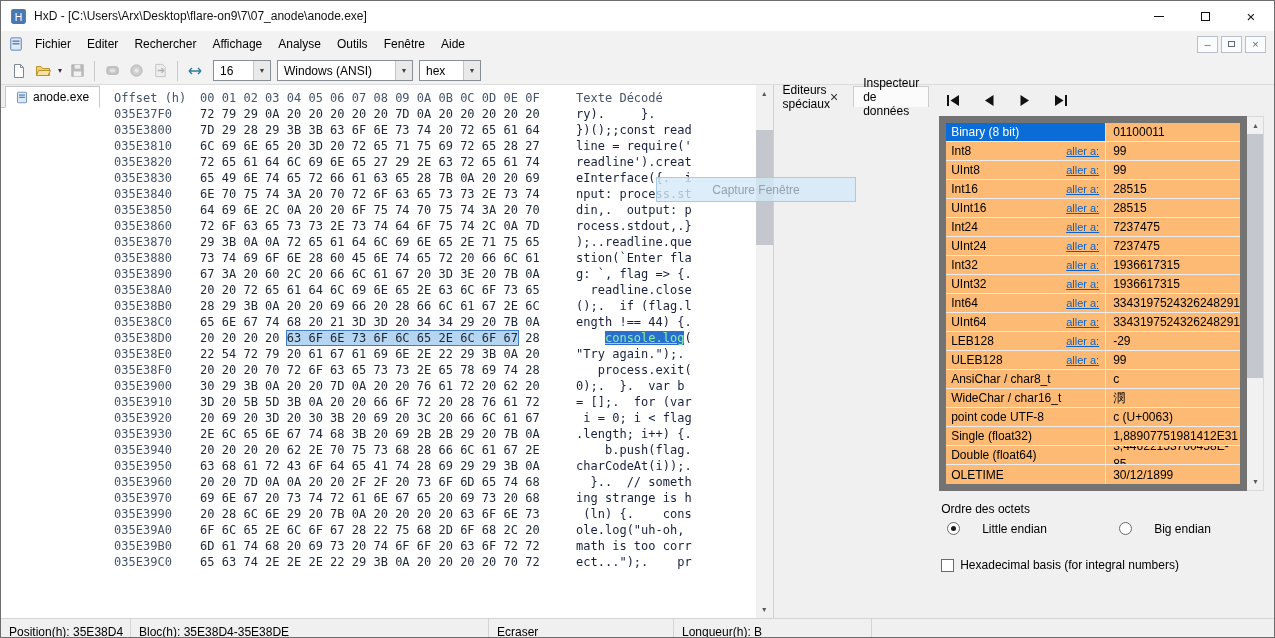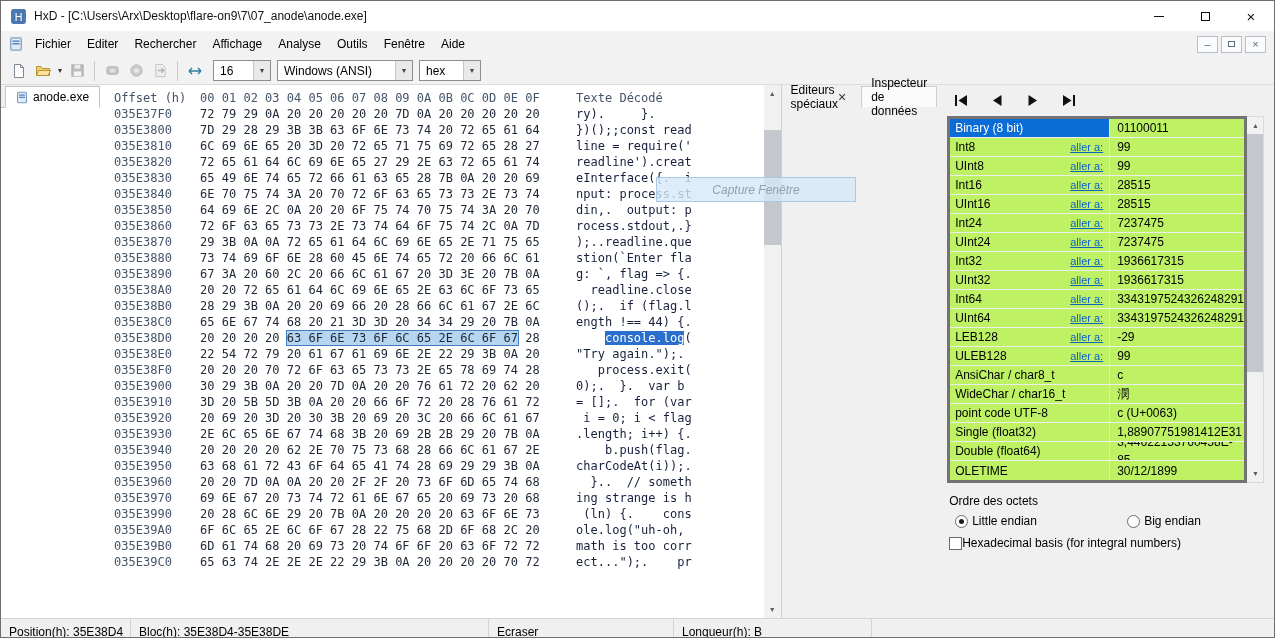--- a/index.html
+++ b/index.html
@@ -50,60 +50,60 @@
   
   .hex-body { flex:1; display:flex; background:#fff; }
   .hex-content { flex:1; padding:5px 0 0 14px; overflow:hidden;
                  font-family:"DejaVu Sans Mono", monospace; font-size:12px; line-height:16px; }
   .hex-header { color:#445469; white-space:pre; }
   .hex-header .col-offset, .hex-header .col-bytes, .hex-header .col-text { color:#445469; }
   .col-offset { display:inline-block; width:86px; color:#445469; }
   .col-bytes { display:inline-block; width:352px; white-space:pre; color:#1d2736; }
   .col-text  { white-space:pre; color:#17213d; margin-left:24px; }
   .sel-hex  { background:#b6d5f0; outline:1px solid #3f7fc1; }
-  .sel-text { background:#2a6fce; color:#ffffff; }
+  .sel-text { background:#2a6fce; color:#86efac;text-decoration:underline; }
   
   .vscroll { width:17px; background:#f1f1f1; display:flex; flex-direction:column; }
   .scroll-arrow { height:17px; width:17px; display:flex; align-items:center; justify-content:center;
                   color:#5b5b5b; font-size:7px; }
   .vtrack { flex:1; position:relative; }
   .vthumb { position:absolute; left:0; right:0; background:#c4c8ce; }
   
   .capture-overlay { position:absolute; left:655px; top:176px; width:200px; height:25px;
       background:rgba(213,233,247,.8); border:1px solid rgba(157,194,224,.8);
-      color:#93a1ac; display:flex; align-items:center; justify-content:center; z-index:5;font-style:italic; }
+      color:#93a1ac; display:flex; align-items:center; justify-content:center; z-index:5; }
   
   .right { flex:1; background:#f0f0f0; border-left:1px solid #cfcfcf; display:flex; flex-direction:row; }
   .panel-header { height:23px; display:flex; align-items:center; padding:0 9px; }
   .panel-close { margin-left:auto; font-size:14px; color:#333; line-height:1; }
   .insp-tabbar { height:22px; display:flex; align-items:flex-end; padding-left:6px; }
   .insp-tab { background:#fbfbfb; border:1px solid #cdcdcd; border-bottom:none; height:21px;
               display:flex; align-items:center; padding:0 9px; }
   .insp-body { flex:1; padding:2px 10px 0 10px; display:flex; flex-direction:column; }
   .nav-row { display:flex; gap:16px; padding:7px 4px 9px 4px; }
   .nav-btn { width:20px; height:13px; display:flex; align-items:center; justify-content:center; }
   .grid-wrap { display:flex; }
-  .grid { flex:1; background:#bef264; border:3px solid #737373; }
+  .grid { flex:1; background:#fdba74; border:7px solid #737373; }
   .insp-row { display:flex; height:19px; line-height:18px; border-bottom:1px solid #ececec; }
   .insp-row:last-child { border-bottom:none; }
   .insp-label { width:160px; display:flex; align-items:center; padding:0 6px 0 5px;
                 border-right:1px solid #e3e3e3; }
   .goto-link { margin-left:auto; color:#0f62c5; text-decoration:underline; font-size:11px; }
   .insp-value { flex:1; padding-left:7px; display:flex; align-items:center; overflow:hidden; }
   .insp-row.selected .insp-label { background:#0a6cd6; color:#fff; }
   .insp-scroll { width:17px; background:#f1f1f1; display:flex; flex-direction:column; border:1px solid #d9d9d9; border-left:none; }
   
   .byte-order { margin-top:11px; padding-left:2px; }
   .byte-order-options { display:flex; padding:6px 0 0 6px; }
-  .radio-opt { display:flex; align-items:flex-end; gap:4px; }
+  .radio-opt { display:flex; align-items:flex-start; gap:22px; }
   .radio-opt:first-child { width:172px; }
   .radio { width:13px; height:13px; border:1px solid #6a6a6a; border-radius:50%; background:#fff; position:relative; flex:0 0 auto; }
   .radio.on::after { content:""; position:absolute; left:3px; top:3px; width:5px; height:5px;
                      background:#1a1a1a; border-radius:50%; }
-  .hexbasis { margin-top:8px; display:flex; align-items:center; padding-left:2px; }
+  .hexbasis { margin-top:22px; display:flex; align-items:center; gap:6px; padding-left:2px; }
   .checkbox { width:13px; height:13px; border:1px solid #6a6a6a; background:#fff; flex:0 0 auto; }
   
   .statusbar { height:27px; background:#f0f0f0; border-top:1px solid #d4d4d4;
                display:flex; align-items:flex-start; }
   .sb-sec { height:100%; display:flex; align-items:center; padding-left:8px; border-right:1px solid #d4d4d4; }
   .sb-1 { width:130px; } .sb-2 { width:358px; } .sb-3 { width:198px; } .sb-4 { width:185px; }
   .sb-5 { flex:1; border-right:none; }
 </style>
 </head>
 <body>

